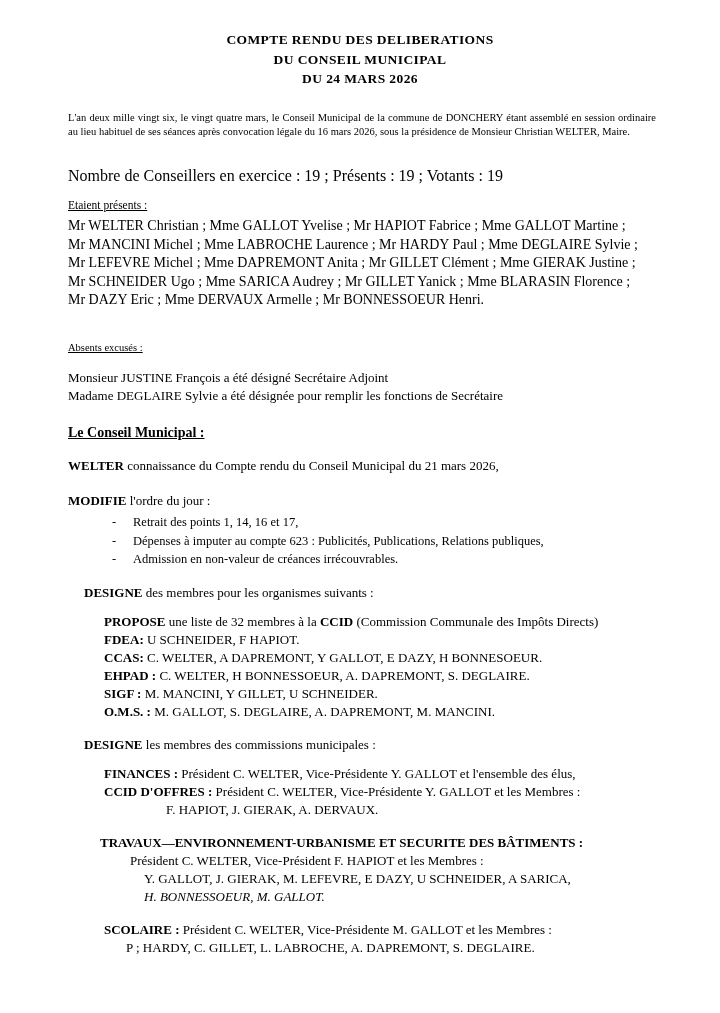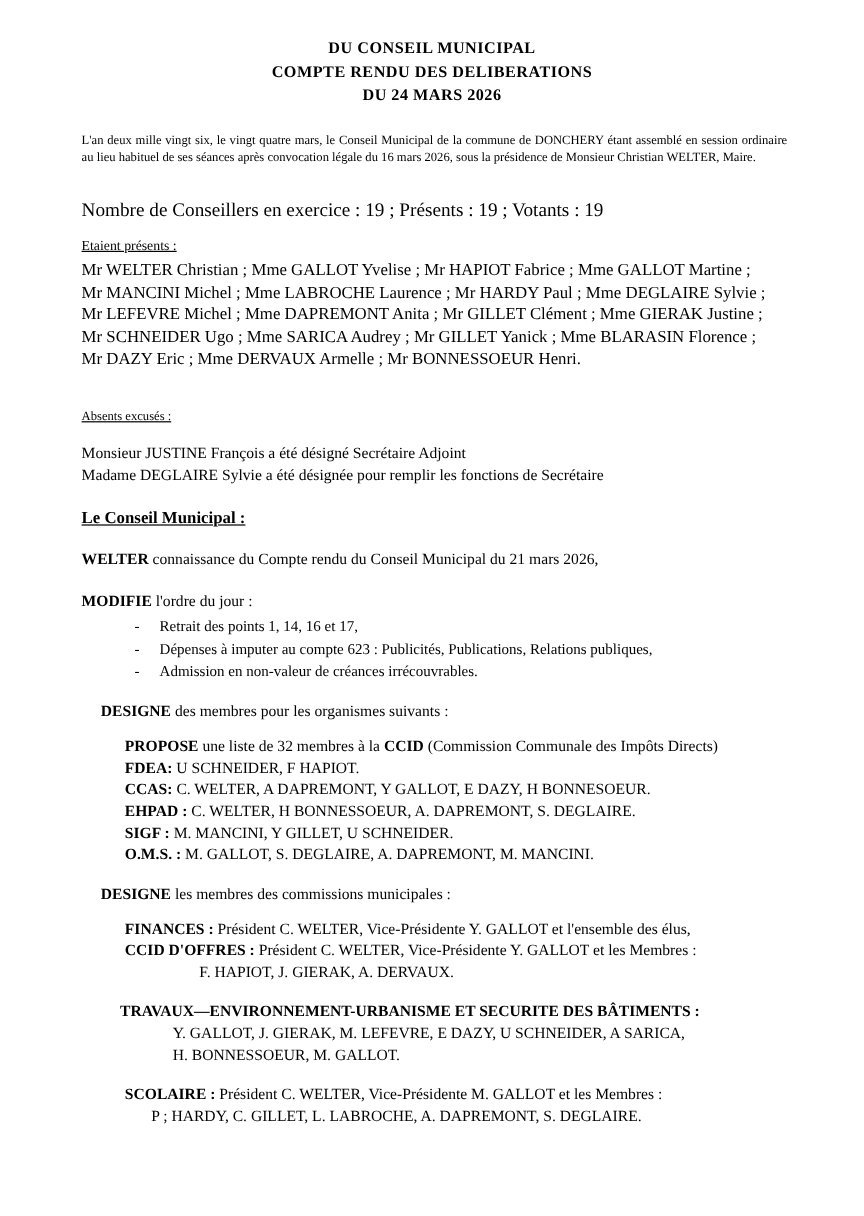--- a/index.html
+++ b/index.html
@@ -119,22 +119,22 @@
   .mt10 { margin-top: 11px; }
   .mt14 { margin-top: 15px; }
   .indent-mid { padding-left: 62px; }
 </style>
 </head>
 <body>
 
 <div class="page">
 
   <div class="title-block">
+    <div>COMPTE RENDU DES DELIBERATIONS</div>
     <div>DU CONSEIL MUNICIPAL</div>
-    <div>COMPTE RENDU DES DELIBERATIONS</div>
     <div>DU 24 MARS 2026</div>
   </div>
 
   <div class="intro">L'an deux mille vingt six, le vingt quatre mars, le Conseil Municipal de la commune de DONCHERY étant assemblé en session ordinaire au lieu habituel de ses séances après convocation légale du 16 mars 2026, sous la présidence de Monsieur Christian WELTER, Maire.</div>
 
   <div class="count-line">Nombre de Conseillers en exercice : 19 ; Présents : 19 ; Votants : 19</div>
 
   <div class="section-label">Etaient présents :</div>
 
   <div class="present-list">
@@ -212,22 +212,23 @@
       <b>FINANCES :</b><span> Président C. WELTER, Vice-Présidente Y. GALLOT et l'ensemble des élus,</span>
     </div>
     <div class="ln">
       <b>CCID D'OFFRES :</b><span> Président C. WELTER, Vice-Présidente Y. GALLOT et les Membres :</span>
     </div>
     <div class="ln indent-mid">F. HAPIOT, J. GIERAK, A. DERVAUX.</div>
   </div>
 
   <div class="sub-block2 mt14">
     <div class="ln" style="font-weight:bold;">TRAVAUX—ENVIRONNEMENT-URBANISME  ET  SECURITE  DES  BÂTIMENTS  :</div>
+    <div class="ln" style="padding-left:30px;">Président C. WELTER, Vice-Président F. HAPIOT et les Membres :</div>
     <div class="ln" style="padding-left:44px;">Y. GALLOT, J. GIERAK, M. LEFEVRE, E DAZY, U SCHNEIDER, A SARICA,</div>
-    <div class="ln" style="padding-left:44px;">H. BONNESSOEUR, M. GALLOT.</div>
+    <div class="ln" style="padding-left:44px;font-style:italic;">H. BONNESSOEUR, M. GALLOT.</div>
   </div>
 
   <div class="sub-block mt14">
     <div class="ln">
       <b>SCOLAIRE :</b><span> Président C. WELTER, Vice-Présidente M. GALLOT et les Membres :</span>
     </div>
     <div class="ln" style="padding-left:22px;">P ; HARDY, C. GILLET, L. LABROCHE, A. DAPREMONT, S. DEGLAIRE.</div>
   </div>
 
 </div>

